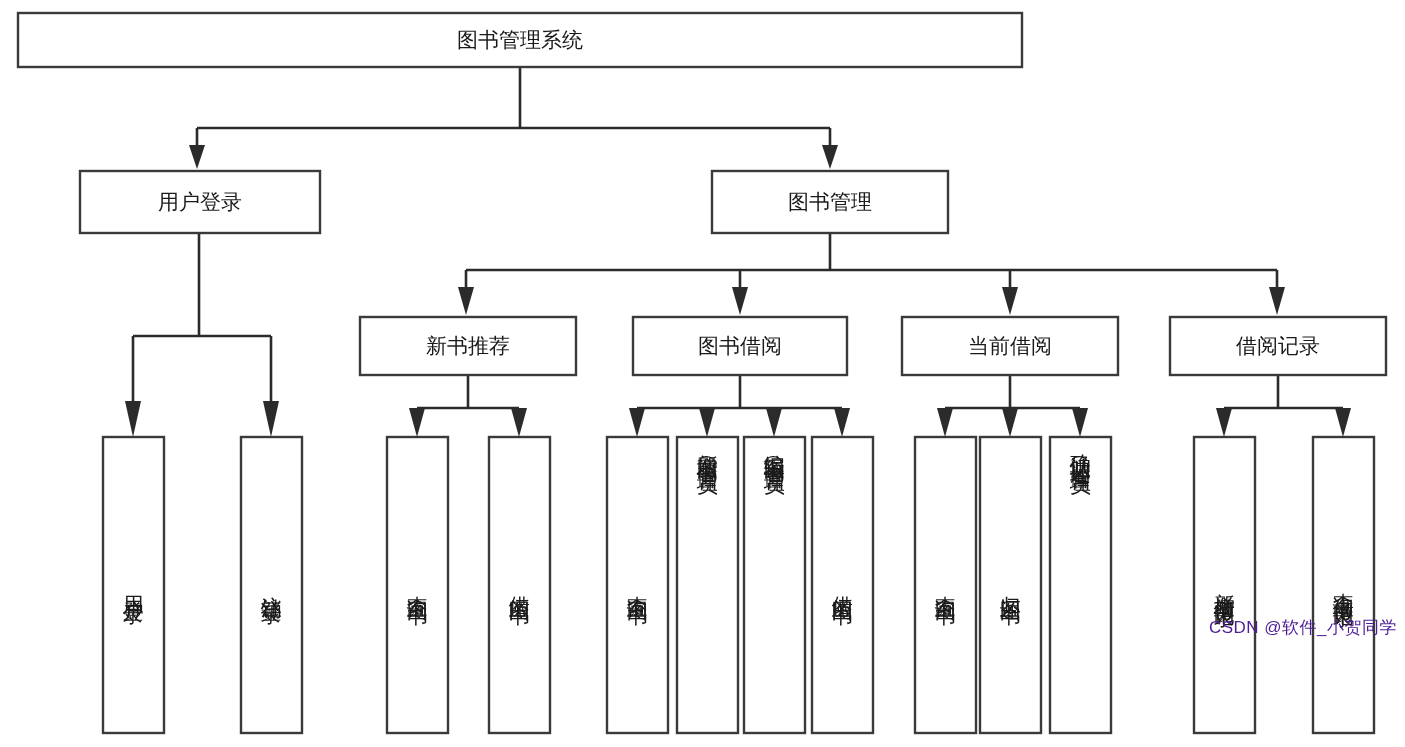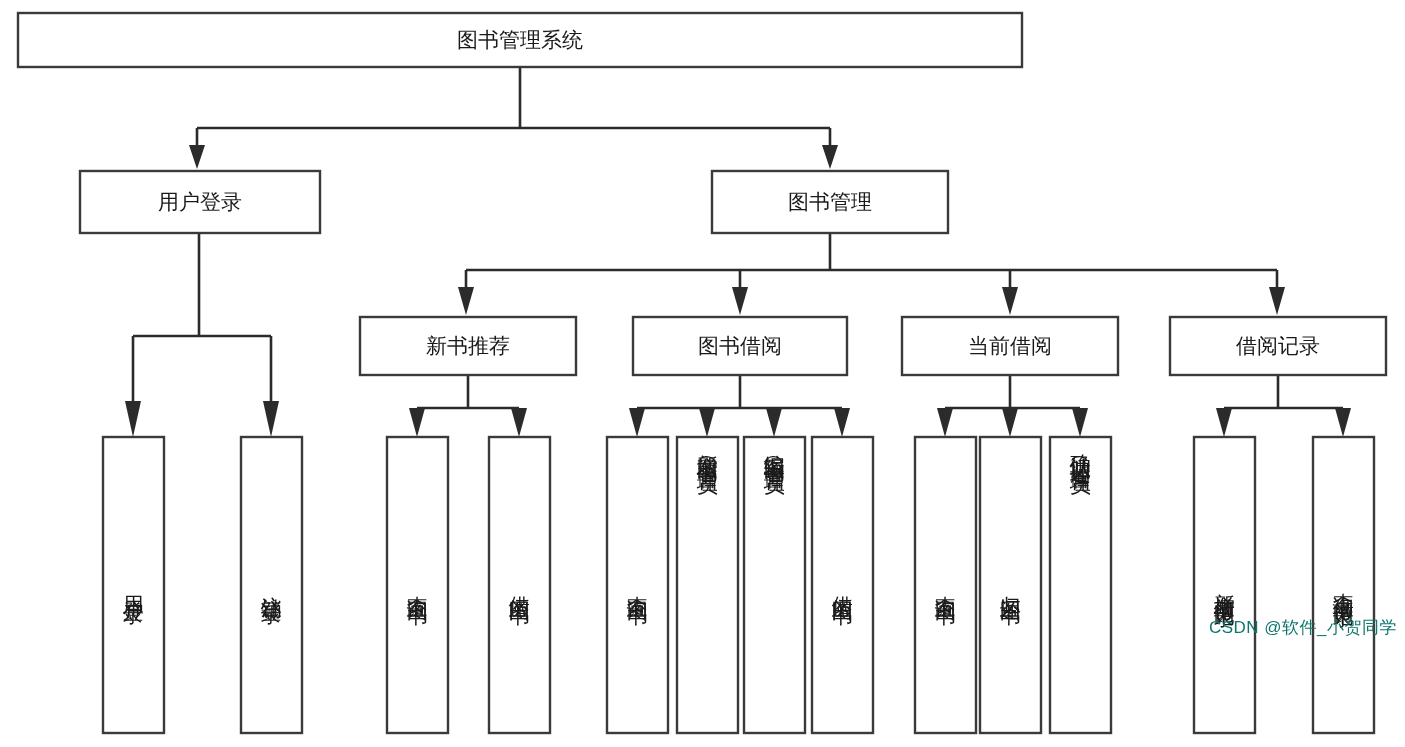--- a/index.html
+++ b/index.html
@@ -64,21 +64,21 @@
     letter-spacing: 3px;
     color: #1a1a1a;
     white-space: nowrap;
   }
   .watermark {
     position: absolute;
     right: 8px;
     bottom: 6px;
     font-family: "Liberation Sans", "DejaVu Sans", sans-serif;
     font-size: 17px;
-    color: #0f766e;
+    color: #4c1d95;
     letter-spacing: 0.5px;
     white-space: nowrap;
   }
 </style>
 </head>
 <body>
 
 <div id="diagram-root">
 
   <svg class="diagram-canvas" viewBox="0 0 1405 747">

